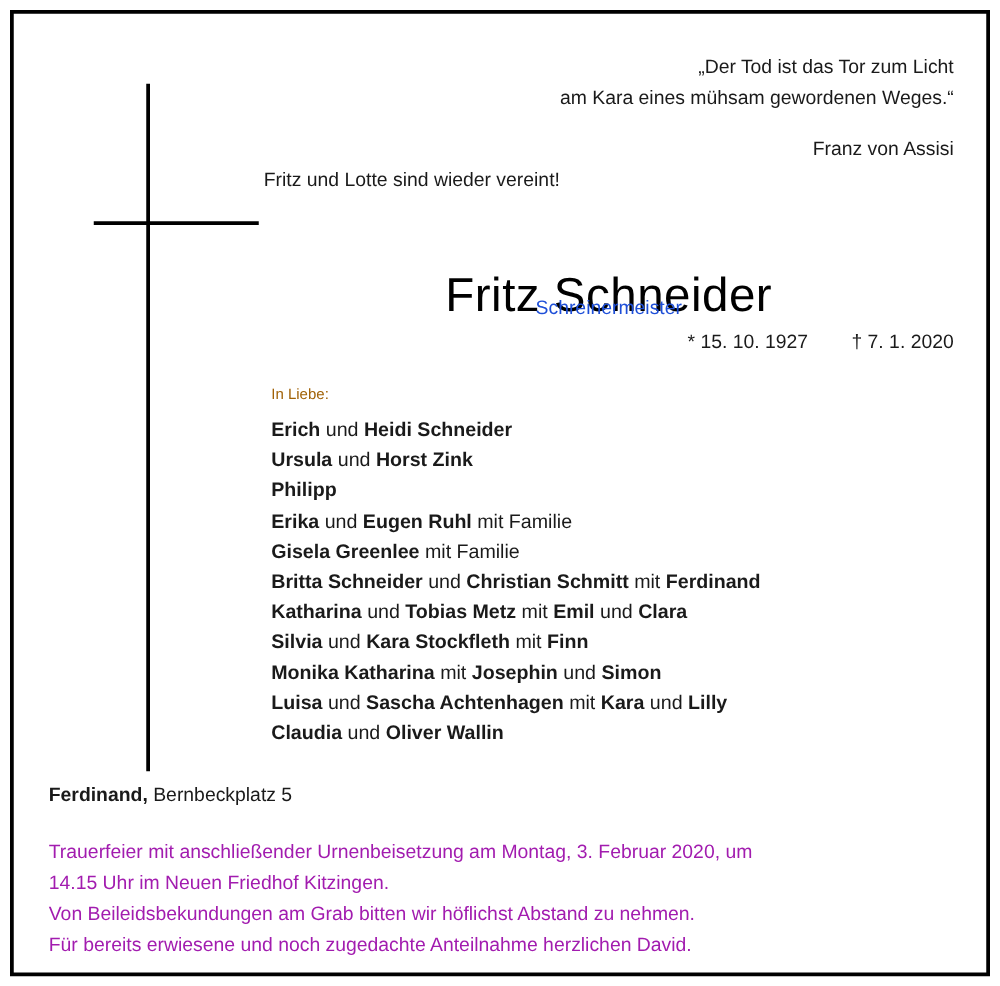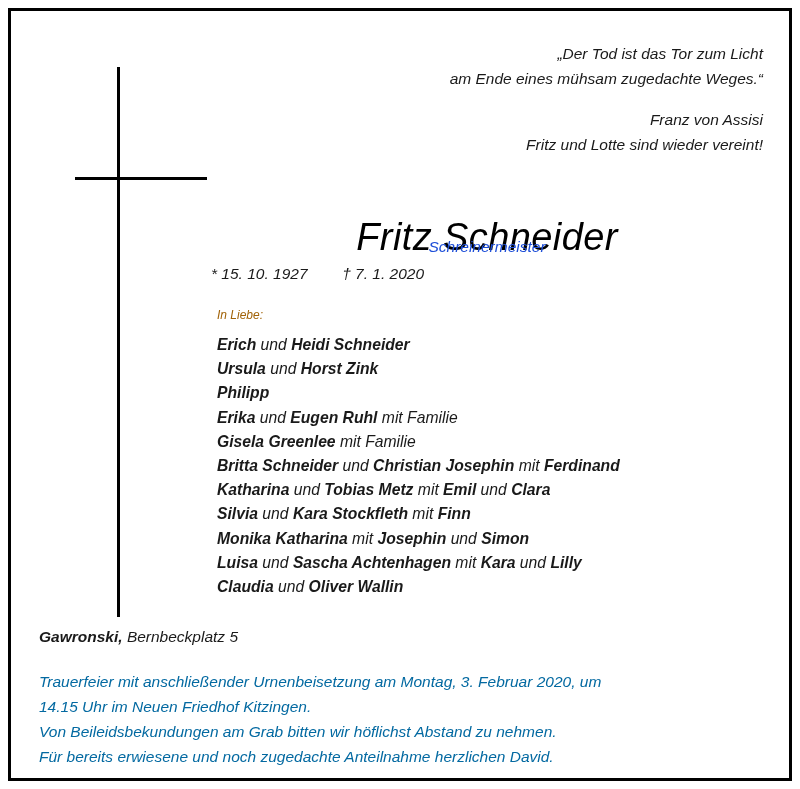--- a/index.html
+++ b/index.html
@@ -27,21 +27,20 @@
     border: 3px solid #000000;
     box-sizing: border-box;
   }
   .inner {
     position: absolute;
     left: 11px;
     top: 11px;
     width: 644px;
     height: 767px;
     box-sizing: border-box;
-    font-style: italic;
   }
 
   
   .cross {
     position: absolute;
     left: 30px;
     top: 28px;
   }
   .cross-vert {
     position: absolute;
@@ -73,21 +72,21 @@
   }
   .quote-author {
     margin-top: 16px;
   }
 
   .reunited {
     position: absolute;
     left: 200px;
     top: 125px;
     width: 552px;
-    text-align: right;
+    text-align: left;
     font-size: 15.5px;
     color: #1a1a1a;
   }
 
   .name {
     position: absolute;
     left: 200px;
     top: 173px;
     width: 552px;
     text-align: center;
@@ -105,21 +104,21 @@
     text-align: center;
     font-size: 15.5px;
     color: #1d4ed8;
   }
 
   .dates {
     position: absolute;
     left: 200px;
     top: 254px;
     width: 552px;
-    text-align: left;
+    text-align: right;
     font-size: 15.5px;
     color: #1a1a1a;
   }
   .dates .gap {
     display: inline-block;
     width: 26px;
   }
 
   .inliebe {
     position: absolute;
@@ -150,39 +149,39 @@
   }
   .place b { font-weight: bold; }
 
   .notice {
     position: absolute;
     left: 28px;
     top: 658px;
     width: 720px;
     font-size: 15.5px;
     line-height: 25px;
-    color: #0369a1;
+    color: #a21caf;
   }
 </style>
 </head>
 <body>
 
 <div class="page">
   <div class="border-frame"></div>
 
   <div class="inner">
 
     <div class="cross">
       <div class="cross-vert"></div>
       <div class="cross-horiz"></div>
     </div>
 
     <div class="quote">
       <div>„Der Tod ist das Tor zum Licht</div>
-      <div>am Ende eines mühsam zugedachte Weges.“</div>
+      <div>am Kara eines mühsam gewordenen Weges.“</div>
       <div class="quote-author">Franz von Assisi</div>
     </div>
 
     <div class="reunited">Fritz und Lotte sind wieder vereint!</div>
 
     <div class="name">Fritz Schneider</div>
 
     <div class="profession">Schreinermeister</div>
 
     <div class="dates">
@@ -192,30 +191,30 @@
     </div>
 
     <div class="inliebe">In Liebe:</div>
 
     <div class="mourners" id="mourners-list">
         <div class="line"><b>Erich</b><span> und </span><b>Heidi Schneider</b></div>
         <div class="line"><b>Ursula</b><span> und </span><b>Horst Zink</b></div>
         <div class="line"><b>Philipp</b></div>
         <div class="line"><b>Erika</b><span> und </span><b>Eugen Ruhl</b><span> mit Familie</span></div>
         <div class="line"><b>Gisela Greenlee</b><span> mit Familie</span></div>
-        <div class="line"><b>Britta Schneider</b><span> und </span><b>Christian Josephin</b><span> mit </span><b>Ferdinand</b></div>
+        <div class="line"><b>Britta Schneider</b><span> und </span><b>Christian Schmitt</b><span> mit </span><b>Ferdinand</b></div>
         <div class="line"><b>Katharina</b><span> und </span><b>Tobias Metz</b><span> mit </span><b>Emil</b><span> und </span><b>Clara</b></div>
         <div class="line"><b>Silvia</b><span> und </span><b>Kara Stockfleth</b><span> mit </span><b>Finn</b></div>
         <div class="line"><b>Monika Katharina</b><span> mit </span><b>Josephin</b><span> und </span><b>Simon</b></div>
         <div class="line"><b>Luisa</b><span> und </span><b>Sascha Achtenhagen</b><span> mit </span><b>Kara</b><span> und </span><b>Lilly</b></div>
         <div class="line"><b>Claudia</b><span> und </span><b>Oliver Wallin</b></div>
       </div>
 
     <div class="place">
-      <b>Gawronski,</b>
+      <b>Ferdinand,</b>
       <span>Bernbeckplatz 5</span>
     </div>
 
     <div class="notice">
       <div>Trauerfeier mit anschließender Urnenbeisetzung am Montag, 3. Februar 2020, um</div>
       <div>14.15 Uhr im Neuen Friedhof Kitzingen.</div>
       <div>Von Beileidsbekundungen am Grab bitten wir höflichst Abstand zu nehmen.</div>
       <div>Für bereits erwiesene und noch zugedachte Anteilnahme herzlichen David.</div>
     </div>
 

